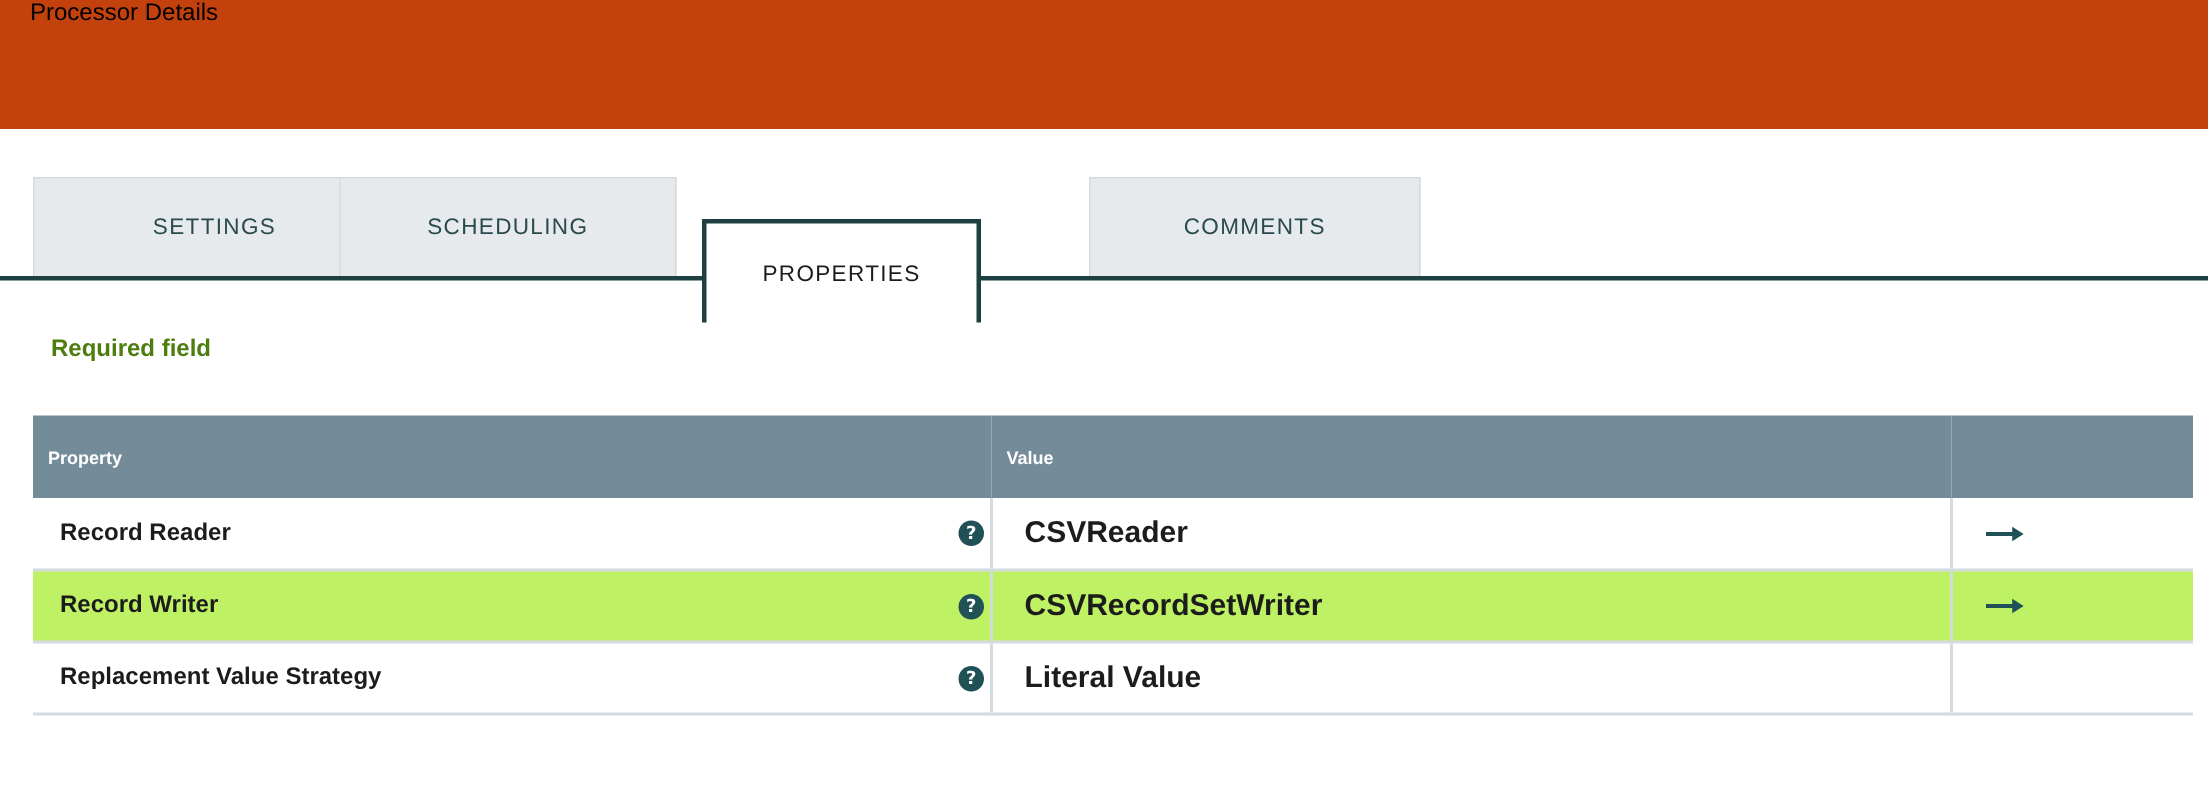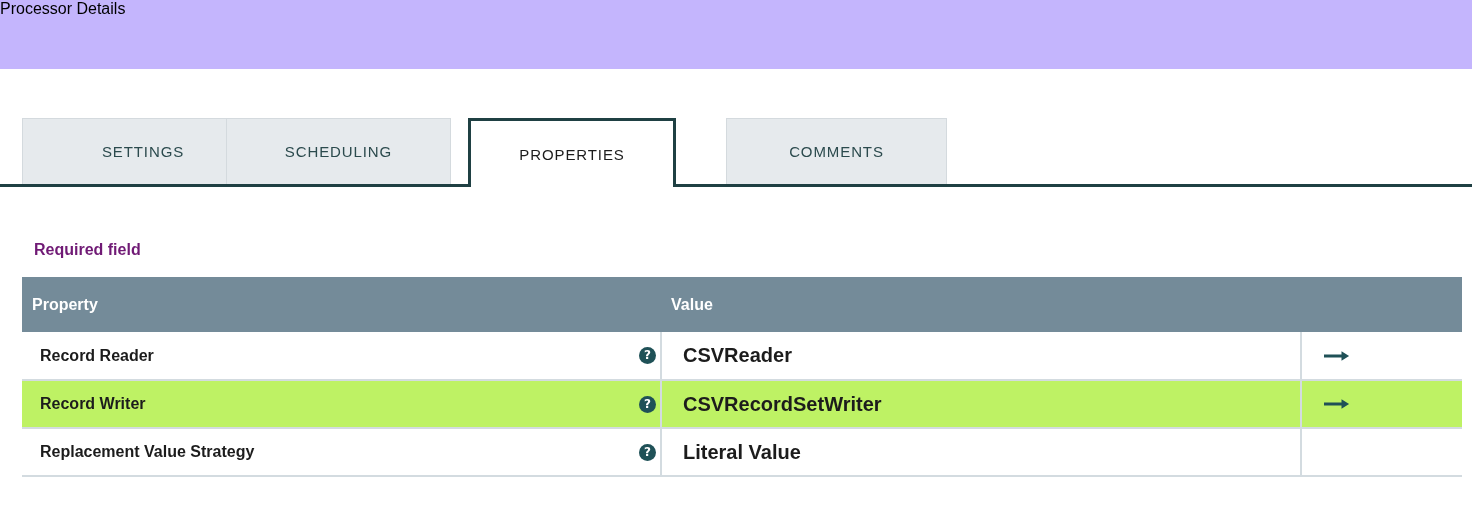--- a/index.html
+++ b/index.html
@@ -8,22 +8,23 @@
     width: 1472px; height: 524px;
     background: #ffffff;
     font-family: "Liberation Sans", sans-serif;
     overflow: hidden;
   }
 
   
   #app-header {
     position: absolute;
     left: 0; top: 0;
-    width: 1472px; height: 69px;
-    background: #c4b5fd;
+    width: 1472px; height: 86px;
+    background: #c2410c;
+    padding-left: 20px;
   }
 
   
   #tab-strip {
     position: absolute;
     left: 0; top: 118px;
     width: 1472px; height: 69px;
     border-bottom: 3px solid #1f4043;
   }
   .tab {
@@ -50,36 +51,35 @@
     z-index: 3;
     height: 69px;
   }
 
   
   #required-field-label {
     position: absolute;
     left: 34px; top: 224px;
     font-size: 16px;
     font-weight: bold;
-    color: #701a75;
-    margin-top: 17px;
+    color: #4d7c0f;
   }
 
   
   #properties-table {
     position: absolute;
     left: 22px; top: 277px;
     width: 1440px;
     border-collapse: collapse;
     table-layout: fixed;
   }
   #properties-table thead th {
     background: #748b99;
     color: #ffffff;
-    font-size: 16px;
+    font-size: 12px;
     font-weight: bold;
     text-align: left;
     height: 55px;
     padding: 0 0 0 10px;
     vertical-align: middle;
   }
   #properties-table tbody tr { height: 48px; }
   #properties-table tbody tr.odd  { background: #ffffff; }
   #properties-table tbody tr.even { background: #bef264; }
   #properties-table tbody td {
@@ -149,21 +149,21 @@
   <div>Processor Details</div>
 </div>
 
 <div id="tab-strip">
     <div class="tab" style="left: 22px; width: 242px;">
       <span>SETTINGS</span>
     </div>
     <div class="tab" style="left: 226px; width: 225px;">
       <span>SCHEDULING</span>
     </div>
-    <div class="tab active" style="left: 468px; width: 208px;">
+    <div class="tab active" style="left: 468px; width: 186px; margin-top: 28px;">
       <span>PROPERTIES</span>
     </div>
     <div class="tab" style="left: 726px; width: 221px;">
       <span>COMMENTS</span>
     </div>
   </div>
 
 <div id="required-field-label">Required field</div>
 
 <table id="properties-table">

